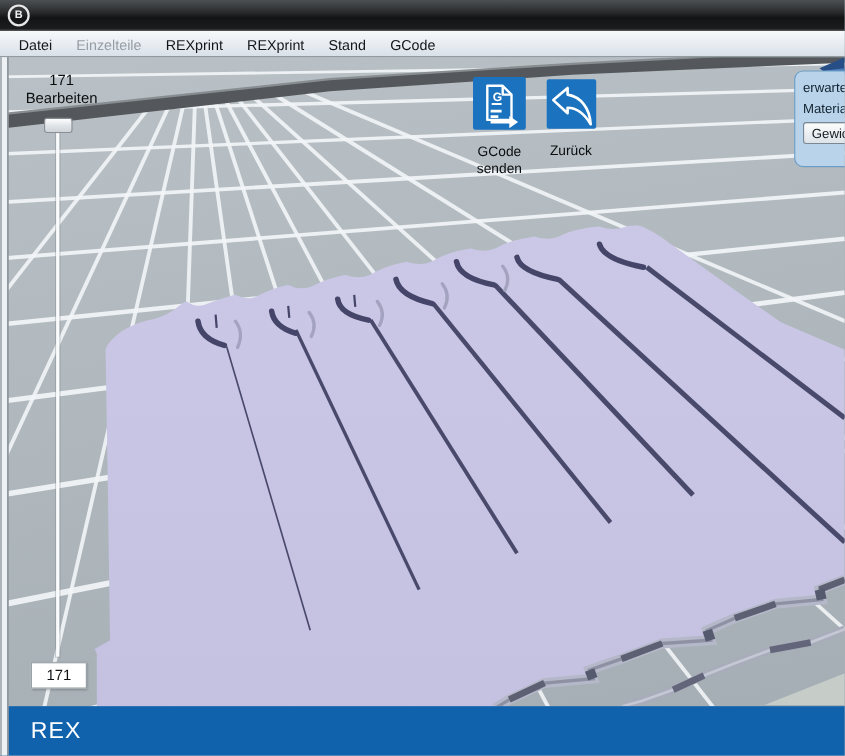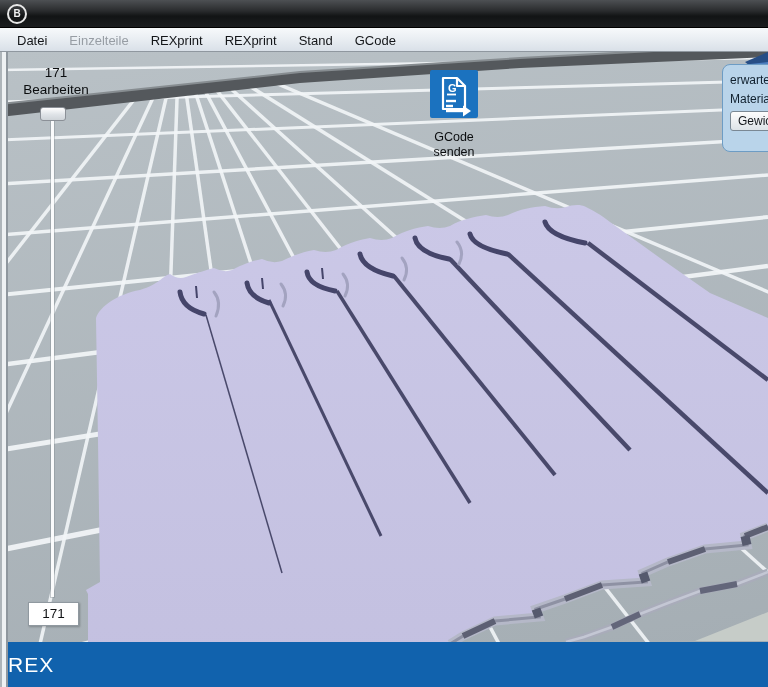--- a/index.html
+++ b/index.html
@@ -84,21 +84,21 @@
     background:linear-gradient(#fdfdfd,#dde3e8);
     border:1px solid #7a8894;border-radius:3px;padding:2px 7px;
   }
   .corner-fragment{position:absolute;left:738px;top:0px;z-index:21;}
   
   .statusbar{
     position:absolute;left:0;top:642px;width:768px;height:45px;z-index:40;
     background:#1162ad;display:flex;align-items:center;
   }
   .statusbar .brand{
-    color:#fff;font-size:21px;font-weight:500;letter-spacing:1px;padding-left:8px;
+    color:#fff;font-size:21px;font-weight:500;letter-spacing:1px;padding-left:28px;
   }
 </style>
 </head>
 <body>
 
 <div class="titlebar">
   <div class="app-logo">B</div>
 </div>
 
 <div class="menubar">
@@ -253,20 +253,28 @@
         <line x1="16" y1="41" x2="34" y2="41" stroke="#fff" stroke-width="2.4"></line>
         <polygon points="33,35.5 41,41 33,46.5" fill="#fff"></polygon>
       </svg>
     </span>
     <div class="tool-label">
       <div>GCode</div>
       <div>senden</div>
     </div>
   </div>
 
+  <div class="tool-group back">
+    <span class="tool-icon med">
+      <svg width="45" height="45" viewBox="0 0 45 45">
+        <path d="M6,19 L19,8 L19,14 C31,16 39,26 40,41 C34,31 27,26 19,26 L19,31 Z" fill="none" stroke="#fff" stroke-width="2.4" stroke-linejoin="round"></path>
+      </svg>
+    </span>
+    <div class="tool-label">Zurück</div>
+  </div>
 
   <svg class="corner-fragment" width="30" height="16" viewBox="0 0 30 16">
     <polygon points="7,10 30,0 30,14 12,14" fill="#274e86"></polygon>
     <polygon points="12,12 30,10 30,16 16,16" fill="#4d7fc0"></polygon>
   </svg>
 
   <div class="settings-panel">
     <div class="settings-row">erwarte</div>
     <div class="settings-row">Materia</div>
     <span class="settings-button">Gewich</span>

